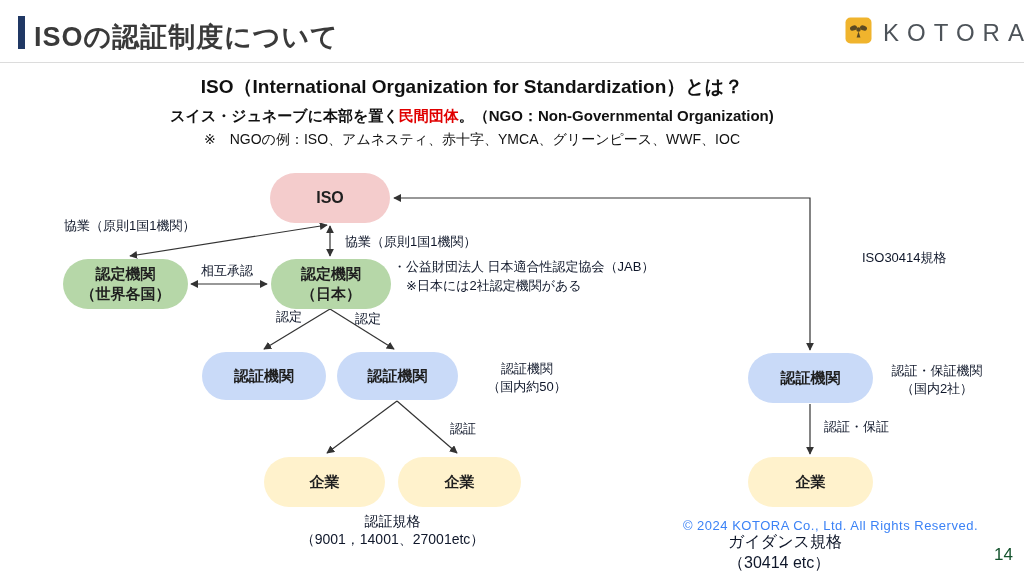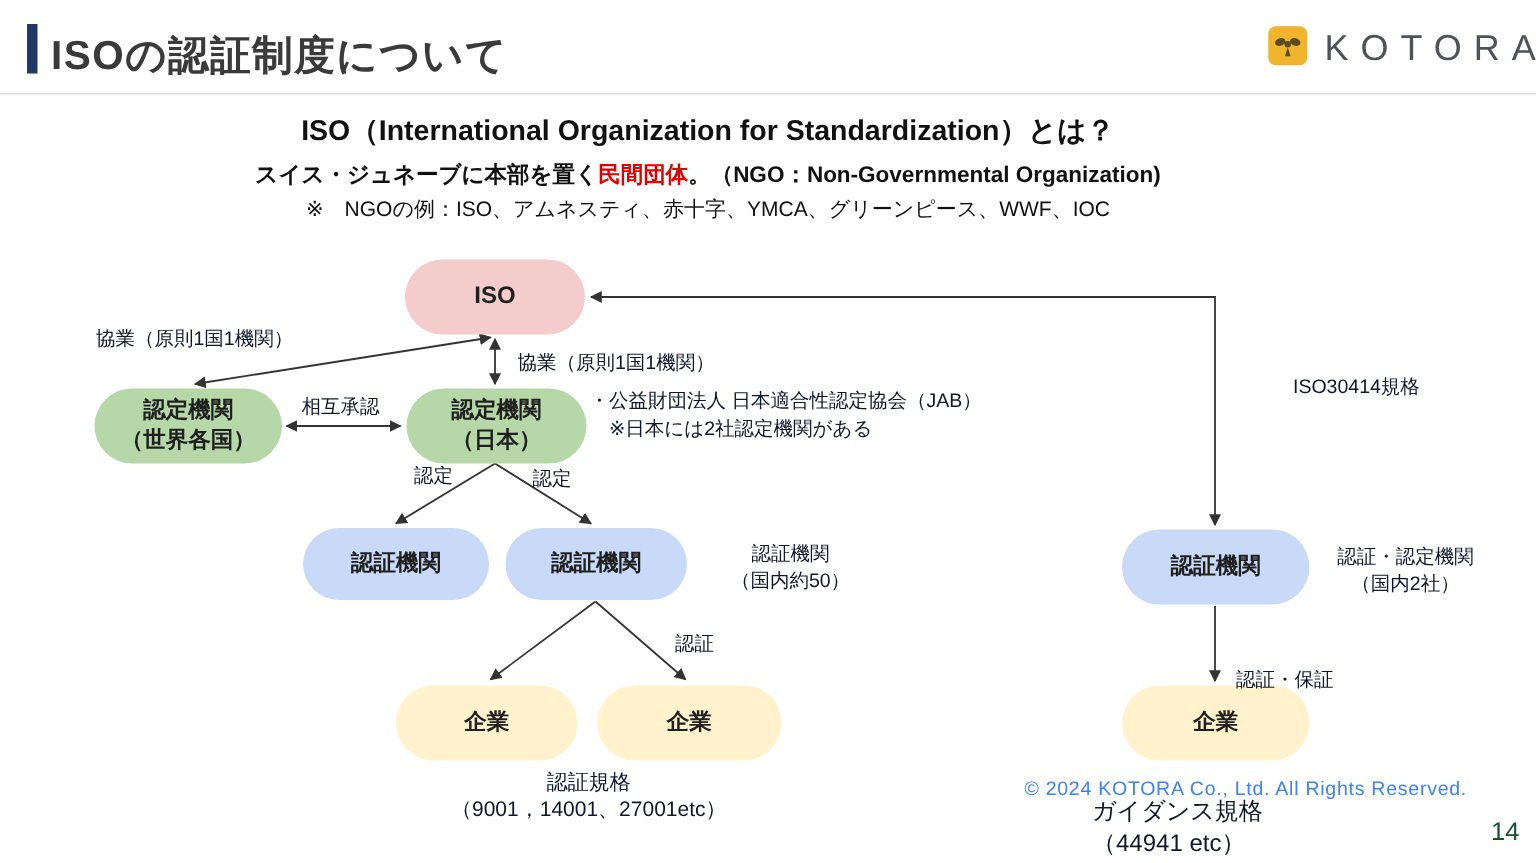--- a/index.html
+++ b/index.html
@@ -40,21 +40,21 @@
   .lbl-kyogyo-left   { left:64px;  top:217px; }
   .lbl-kyogyo-center { left:345px; top:233px; }
   .lbl-mutual        { left:201px; top:262px; }
   .lbl-jab           { left:393px; top:257px; line-height:19px; text-align:left; }
   .lbl-iso30414      { left:822px; top:249px;margin-left:40px; }
   .lbl-nintei-l      { left:276px; top:308px; }
   .lbl-nintei-r      { left:355px; top:310px; }
   .lbl-certnote      { left:467px; top:360px; width:120px; text-align:center; white-space:normal; line-height:1.35; font-size:13px; }
   .lbl-certnote-r    { left:872px; top:362px; width:130px; text-align:center; white-space:normal; line-height:1.35; font-size:13px; }
   .lbl-ninsho        { left:450px; top:420px; }
-  .lbl-ninsho-hosho  { left:824px; top:418px;margin-top:26px; }
+  .lbl-ninsho-hosho  { left:824px; top:418px; }
   .lbl-certstd       { left:250px; top:512px; width:285px; text-align:center; white-space:normal; line-height:1.3; font-size:14px; }
   .lbl-guidance      { left:728px; top:532px; width:165px; text-align:left; white-space:normal; line-height:1.3; font-size:16px; }
 
   
   .arrows { position:absolute; left:0; top:0; width:1024px; height:575px; }
 
   
   .footer-copy { position:absolute; right:46px; top:518px; font-size:13px; color:#3b82f6; letter-spacing:0.5px;margin-left:32px; }
   .footer-page { position:absolute; left:994px; top:545px; font-size:17px; font-weight:500; color:#14532d; }
 </style>
@@ -141,33 +141,33 @@
   <div class="dlabel lbl-iso30414">ISO30414規格</div>
   <div class="dlabel lbl-nintei-l">認定</div>
   <div class="dlabel lbl-nintei-r">認定</div>
 
   <div class="dlabel lbl-certnote">
     <div>認証機関</div>
     <div>（国内約50）</div>
   </div>
 
   <div class="dlabel lbl-certnote-r">
-    <div>認証・認定機関</div>
+    <div>認証・保証機関</div>
     <div>（国内2社）</div>
   </div>
 
   <div class="dlabel lbl-ninsho">認証</div>
   <div class="dlabel lbl-ninsho-hosho">認証・保証</div>
 
   <div class="dlabel lbl-certstd">
     <div>認証規格</div>
     <div>（9001，14001、27001etc）</div>
   </div>
 
   <div class="dlabel lbl-guidance">
     <div>ガイダンス規格</div>
-    <div>（44941 etc）</div>
+    <div>（30414 etc）</div>
   </div>
 
   <div class="footer-copy">© 2024 KOTORA Co., Ltd. All Rights Reserved.</div>
   <div class="footer-page">14</div>
 
 </div>
 
 </body></html>

